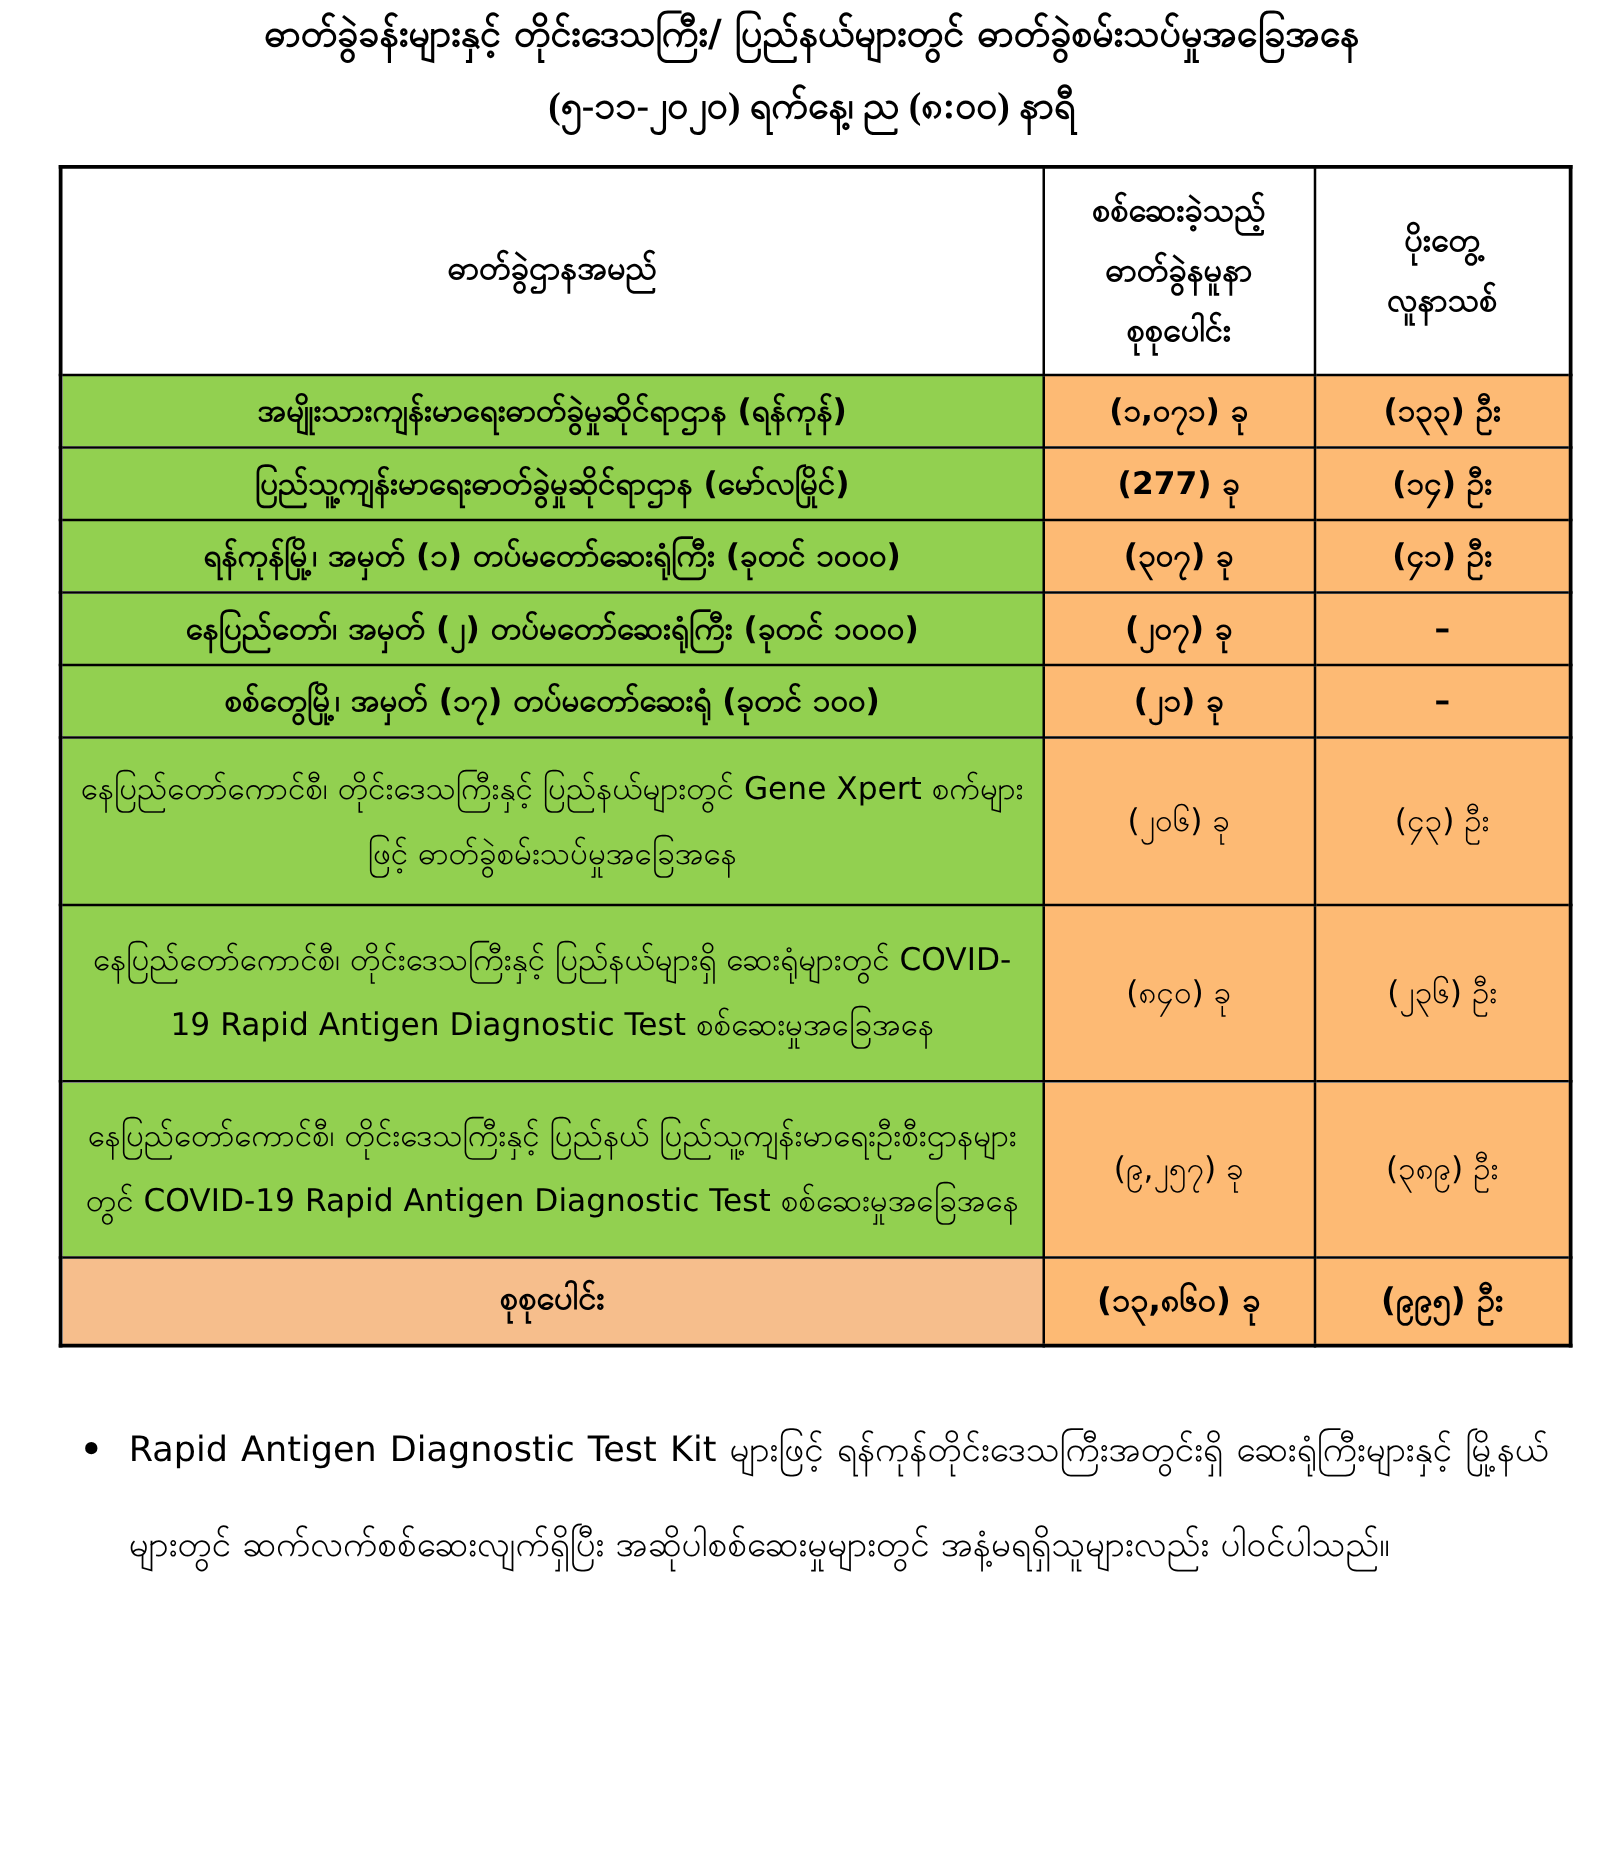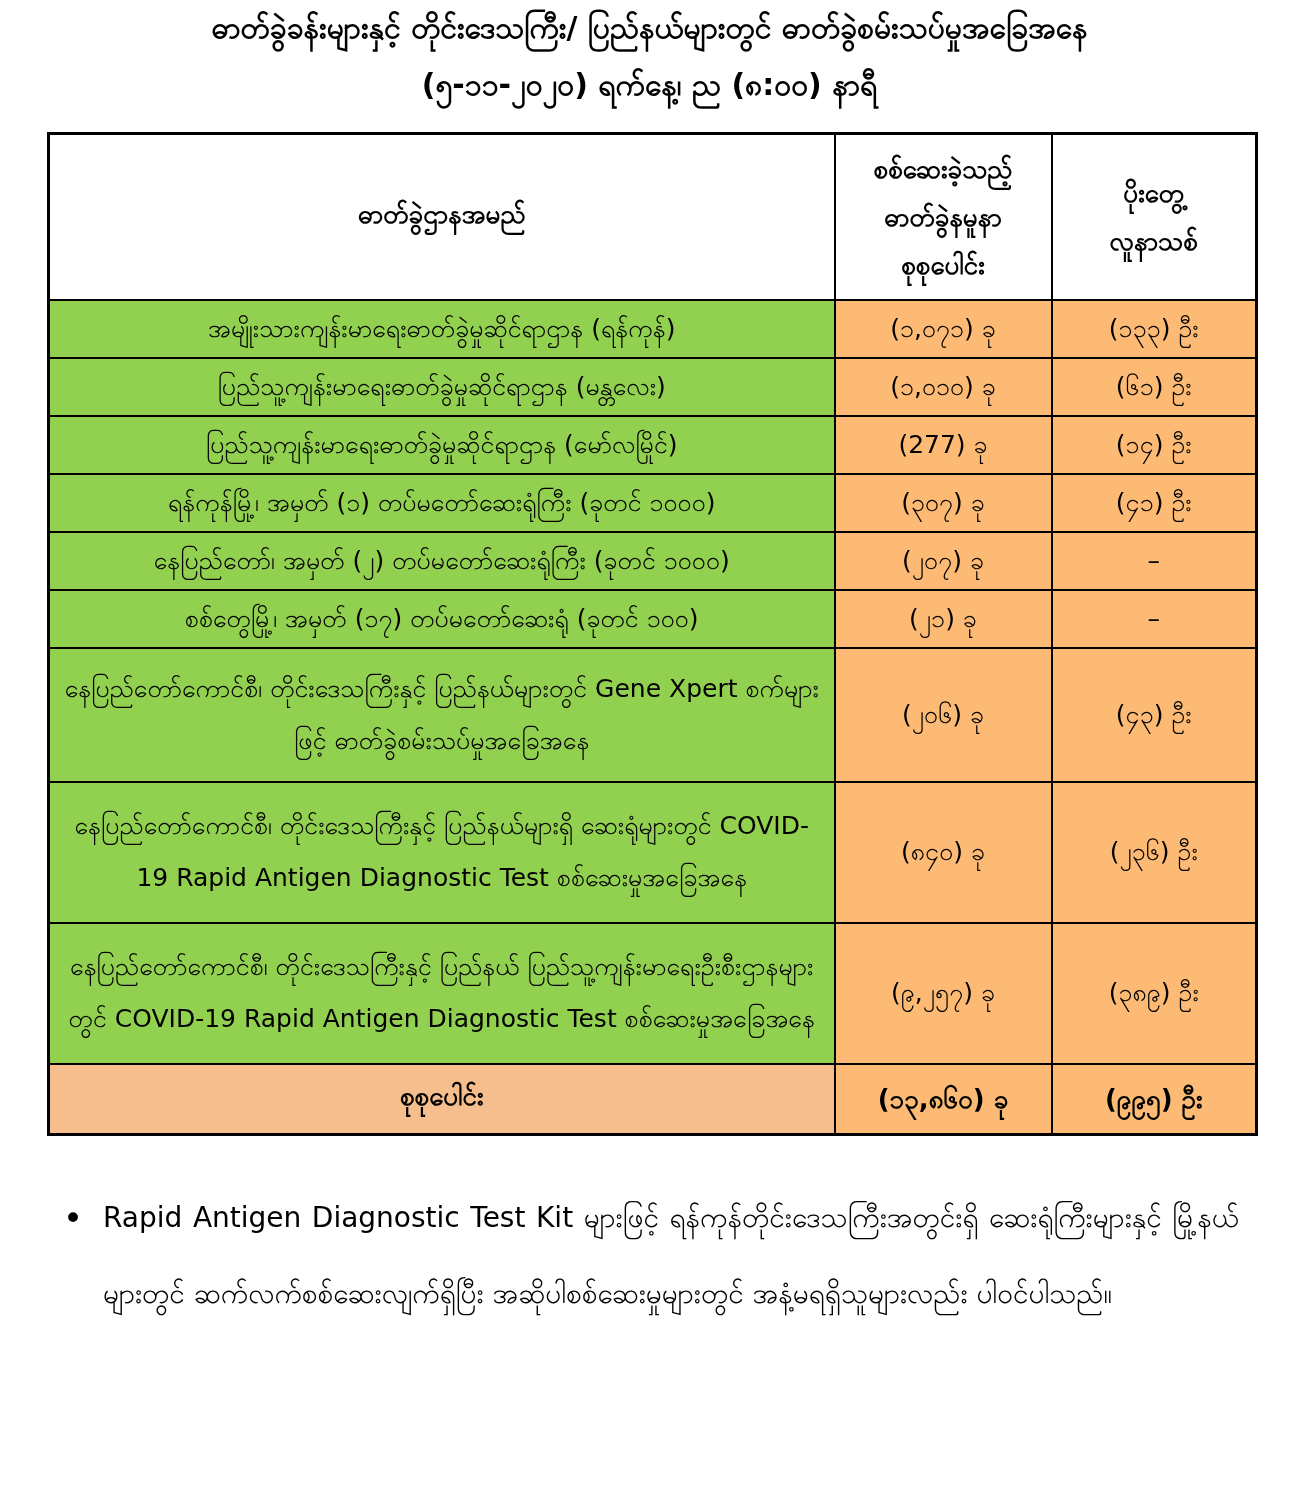--- a/index.html
+++ b/index.html
@@ -20,20 +20,21 @@
     text-align: center;
     font-weight: bold;
   }
   .title-line1 {
     font-size: 30px;
     line-height: 56px;
   }
   .title-line2 {
     font-size: 30px;
     line-height: 58px;
+    font-family: Liberation Serif, serif;
   }
   table.report {
     margin-left: 47px;
     margin-top: 18px;
     width: 1208px;
     border-collapse: collapse;
     table-layout: fixed;
     border: 3px solid #000000;
   }
   table.report td, table.report th {
@@ -49,21 +50,21 @@
   col.c-pos { width: 205px; }
 
   tr.header-row { height: 166px; }
   tr.header-row th {
     font-weight: bold;
     font-size: 26px;
     background: #ffffff;
   }
   .hdr-line { display: block; line-height: 48px; }
 
-  tr.lab-row { height: 57px; }
+  tr.lab-row { height: 57px; font-weight: bold; }
   tr.lab-row-2 { height: 134px; }
   tr.lab-row-3 { height: 141px; }
   td.lab-name {
     background: #92D050;
     line-height: 52px;
   }
   td.num-cell, td.pos-cell {
     background: #fdba74;
     line-height: 52px;
   }
@@ -118,25 +119,20 @@
           <span class="hdr-line">လူနာသစ်</span>
         </th>
       </tr>
 
       <tr class="lab-row">
         <td class="lab-name">အမျိုးသားကျန်းမာရေးဓာတ်ခွဲမှုဆိုင်ရာဌာန (ရန်ကုန်)</td>
         <td class="num-cell">(၁,၀၇၁) ခု</td>
         <td class="pos-cell">(၁၃၃) ဦး</td>
       </tr>
       <tr class="lab-row">
-        <td class="lab-name">ပြည်သူ့ကျန်းမာရေးဓာတ်ခွဲမှုဆိုင်ရာဌာန (မန္တလေး)</td>
-        <td class="num-cell">(၁,၀၁၀) ခု</td>
-        <td class="pos-cell">(၆၁) ဦး</td>
-      </tr>
-      <tr class="lab-row">
         <td class="lab-name">ပြည်သူ့ကျန်းမာရေးဓာတ်ခွဲမှုဆိုင်ရာဌာန (မော်လမြိုင်)</td>
         <td class="num-cell">(277) ခု</td>
         <td class="pos-cell">(၁၄) ဦး</td>
       </tr>
       <tr class="lab-row">
         <td class="lab-name">ရန်ကုန်မြို့၊ အမှတ် (၁) တပ်မတော်ဆေးရုံကြီး (ခုတင် ၁၀၀၀)</td>
         <td class="num-cell">(၃၀၇) ခု</td>
         <td class="pos-cell">(၄၁) ဦး</td>
       </tr>
       <tr class="lab-row">

